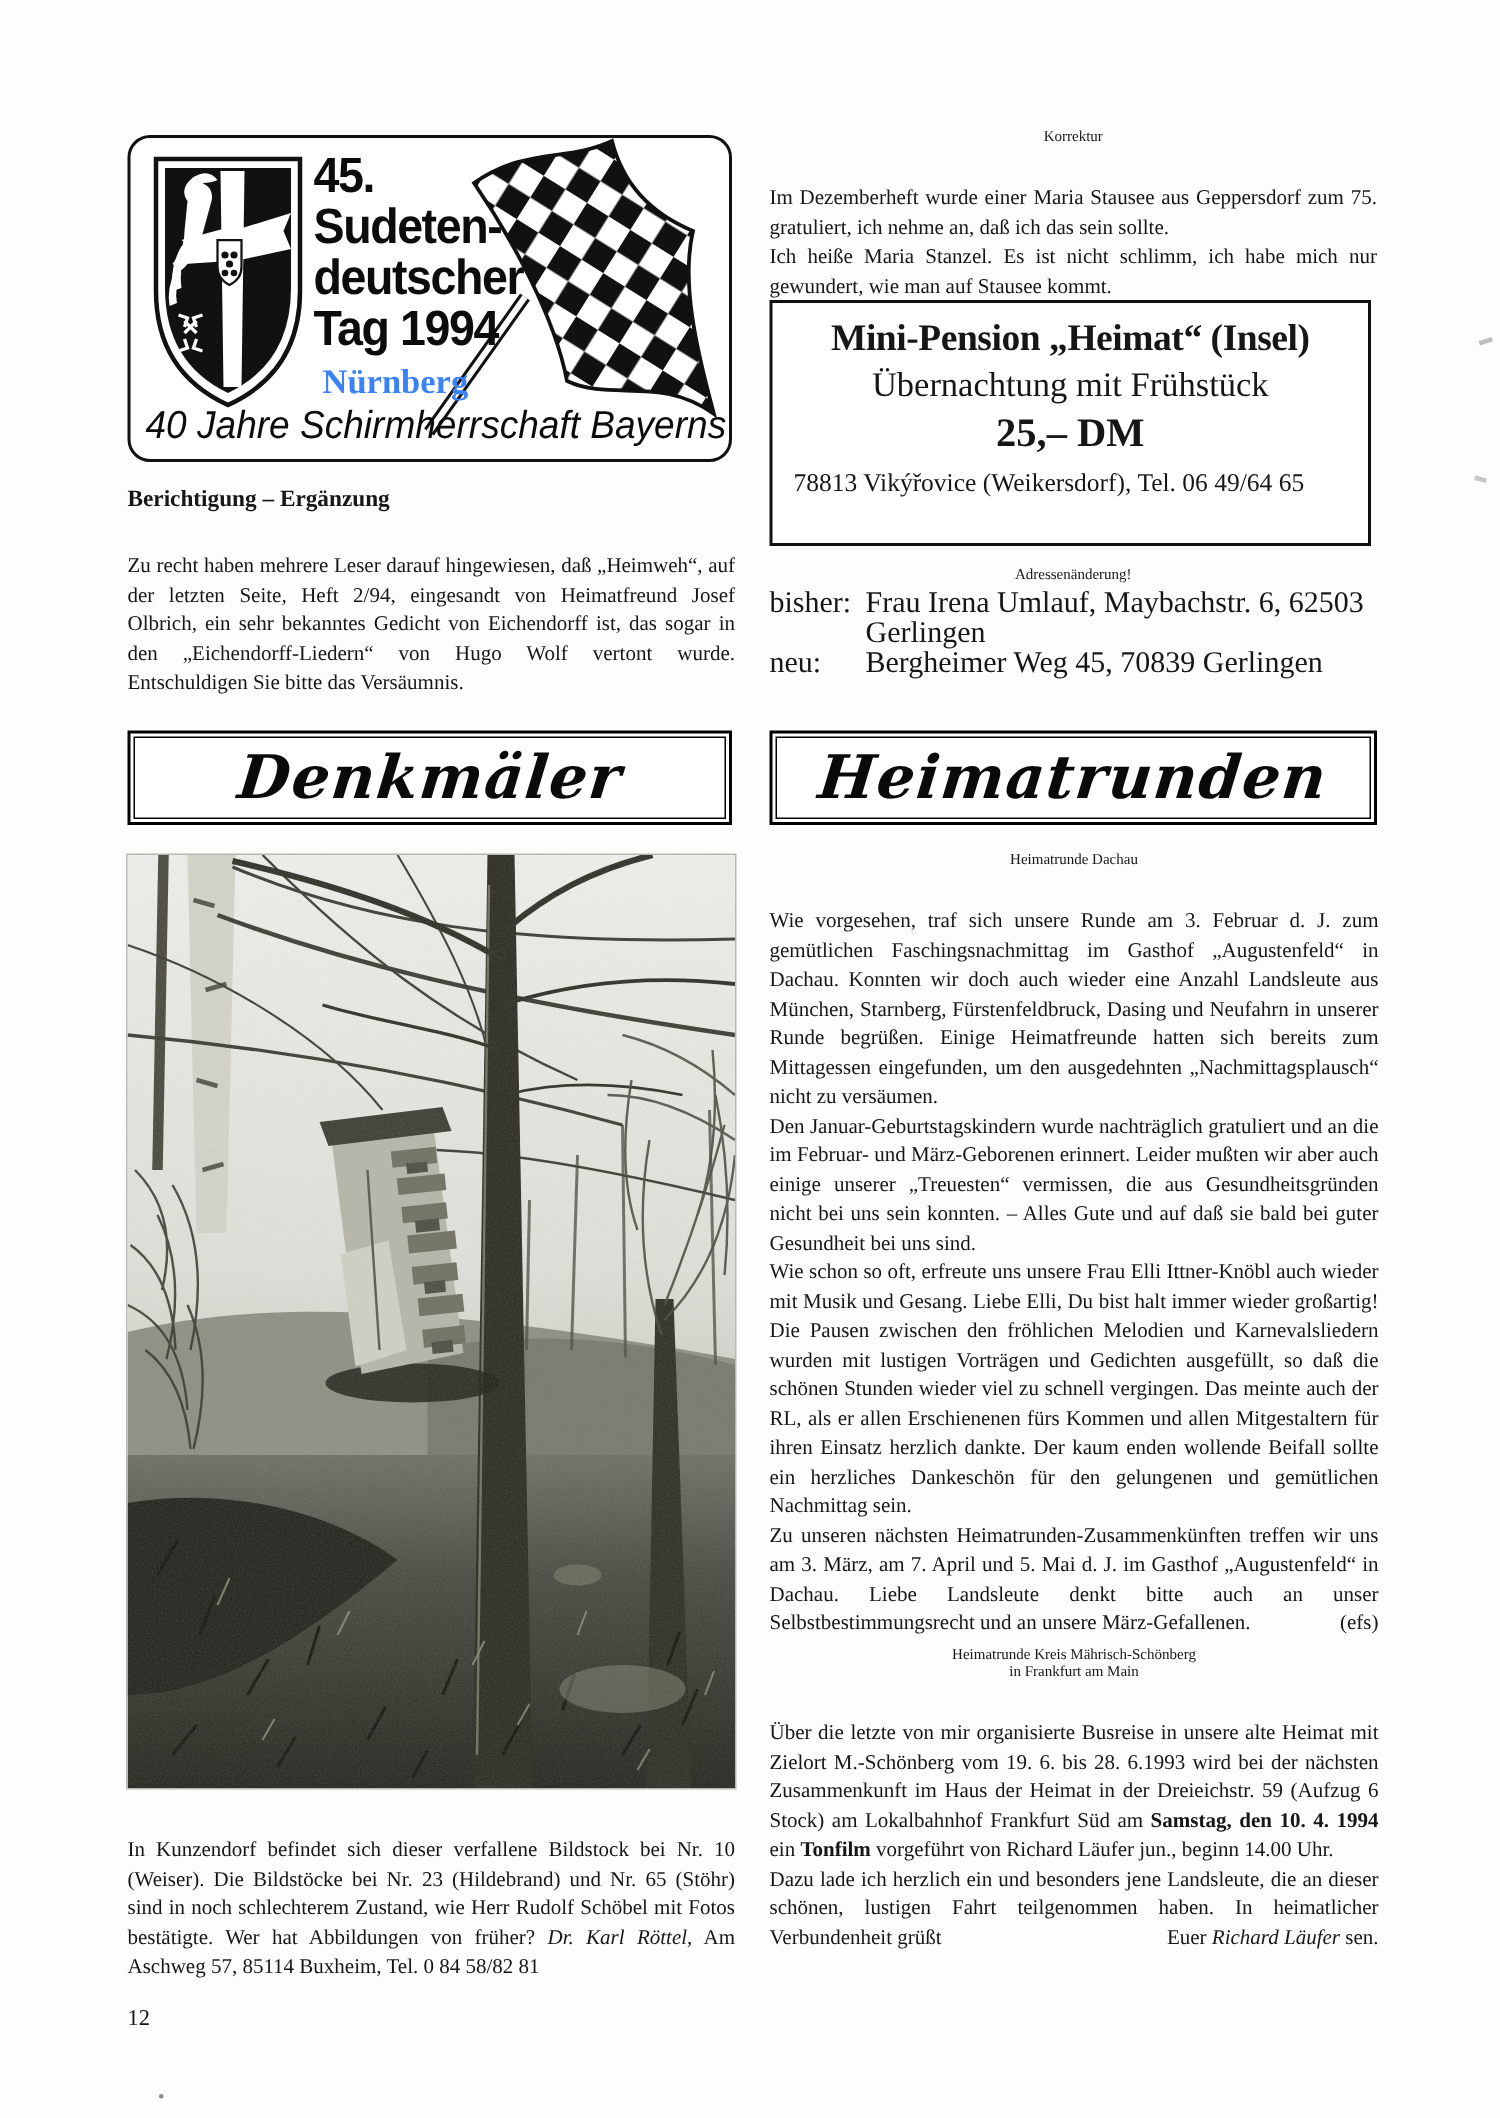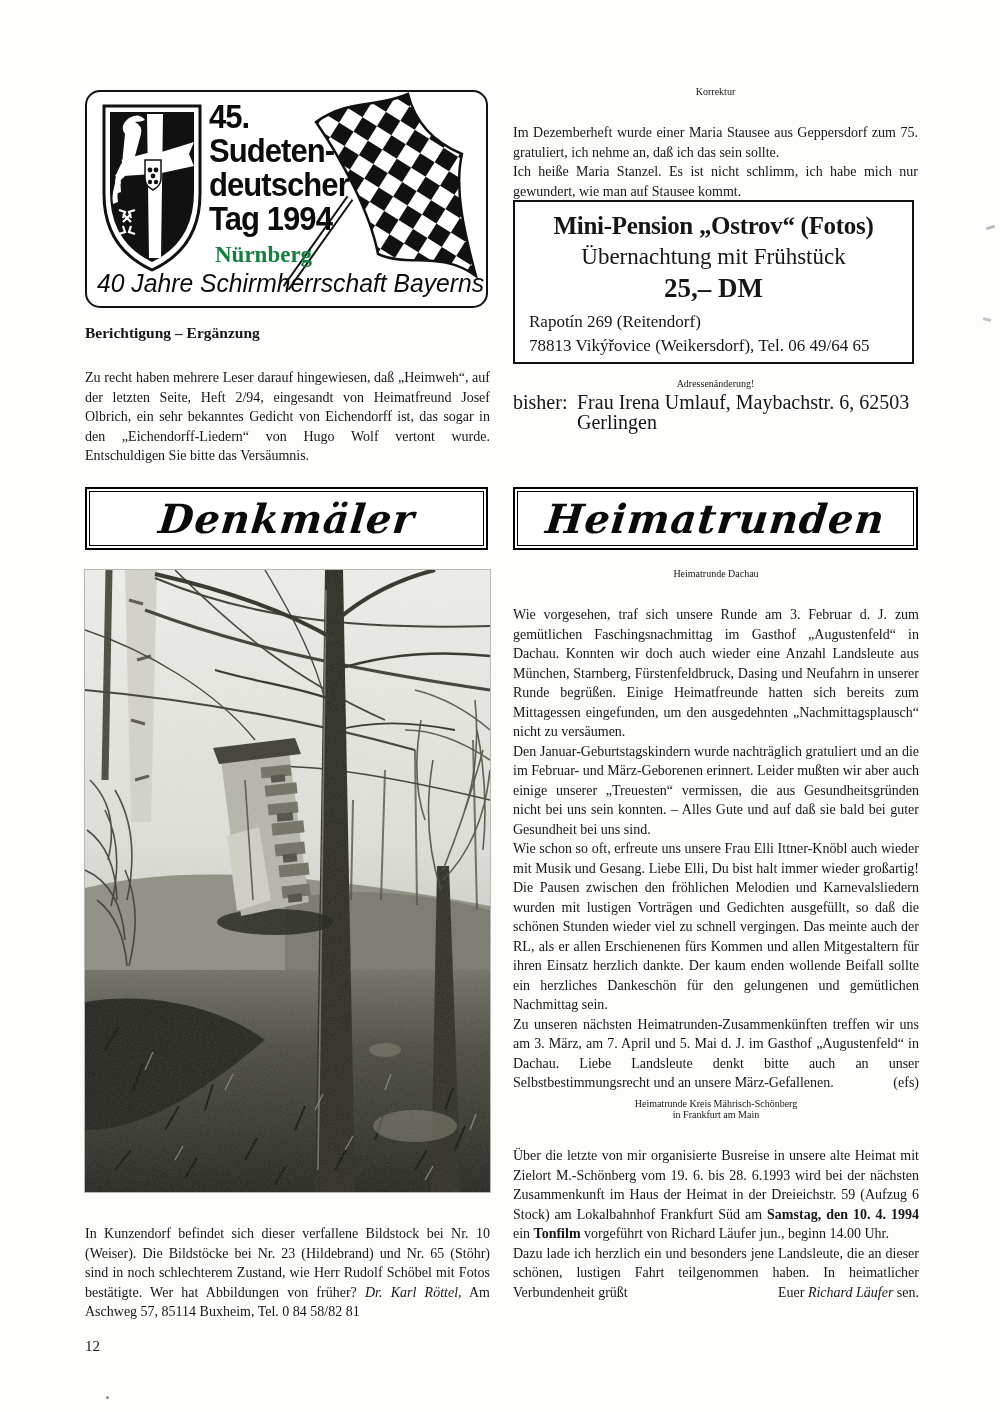--- a/index.html
+++ b/index.html
@@ -24,21 +24,21 @@
     border:2.5px solid #111; border-radius:15px; background:#fff;
   }
   .logo-title {
     position:absolute; left:122px; top:8px; z-index:3;
     font-family:"Liberation Sans",sans-serif; font-weight:bold;
     font-size:33px; line-height:34px; letter-spacing:-1px;
     transform:scaleX(0.94); transform-origin:left top; color:#0c0c0c;
   }
   .logo-city {
     position:absolute; left:128px; top:150px; z-index:3;
-    font-weight:bold; font-size:23px; color:#15803d;
+    font-weight:bold; font-size:23px; color:#3b82f6;
   }
   .logo-banner {
     position:absolute; left:10px; right:8px; bottom:7px; z-index:4;
     font-family:"Liberation Sans",sans-serif; font-style:italic;
     font-size:26px; color:#0c0c0c; white-space:nowrap;
     transform:scaleX(0.95); transform-origin:left bottom;
   }
   .logo-shield { position:absolute; left:14px; top:10px; z-index:2; }
   .logo-flag   { position:absolute; right:0px; top:0px; z-index:1; }
 
@@ -134,32 +134,35 @@
   <div class="logo-banner">40 Jahre Schirmherrschaft Bayerns</div>
 </div>
 
 <div class="abs" style="left:513px; top:86px; width:405px;">
   <p class="sec-head">Korrektur</p>
   <div class="body-text prelines">Im Dezemberheft wurde einer Maria Stausee aus Geppersdorf zum 75. gratuliert, ich nehme an, daß ich das sein sollte.
 Ich heiße Maria Stanzel. Es ist nicht schlimm, ich habe mich nur gewundert, wie man auf Stausee kommt.</div>
 </div>
 
 <div class="abs pension-box">
-  <p class="pension-title">Mini-Pension „Ostrov“ (Fotos)</p>
+  <p class="pension-title">Mini-Pension „Heimat“ (Insel)</p>
   <p class="pension-sub">Übernachtung mit Frühstück</p>
   <p class="pension-price">25,– DM</p>
-  <p class="pension-addr">Rapotín 269 (Reitendorf)</p>
   <p class="pension-addr">78813 Vikýřovice (Weikersdorf), Tel. 06 49/64 65</p>
 </div>
 
 <div class="abs" style="left:513px; top:378px; width:405px;">
   <p class="sec-head">Adressenänderung!</p>
   <div class="addr-row">
     <span class="addr-label">bisher:</span>
     <span>Frau Irena Umlauf, Maybachstr. 6, 62503 Gerlingen</span>
+  </div>
+  <div class="addr-row">
+    <span class="addr-label">neu:</span>
+    <span>Bergheimer Weg 45, 70839 Gerlingen</span>
   </div>
 </div>
 
 <div class="abs" style="left:85px; top:324px; width:405px;">
   <p class="sec-head-left">Berichtigung – Ergänzung</p>
   <div class="body-text">Zu recht haben mehrere Leser darauf hingewiesen, daß „Heimweh“, auf der letzten Seite, Heft 2/94, eingesandt von Heimatfreund Josef Olbrich, ein sehr bekanntes Gedicht von Eichendorff ist, das sogar in den „Eichendorff-Liedern“ von Hugo Wolf vertont wurde. Entschuldigen Sie bitte das Versäumnis.</div>
 </div>
 
 <div class="abs script-box" style="left:85px; top:487px; width:399px; height:59px;">
   <div class="script-inner">

